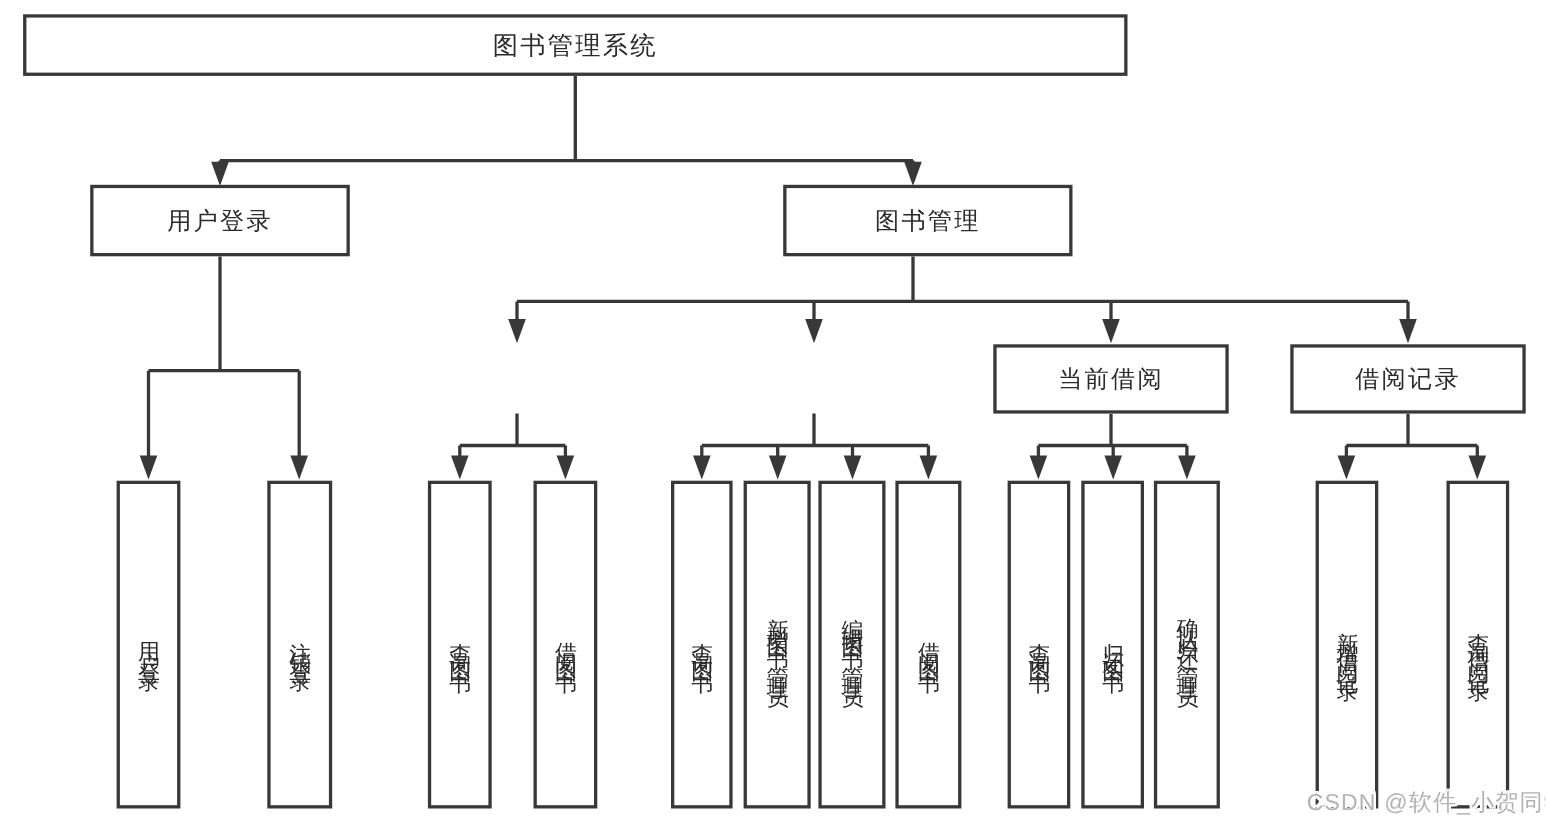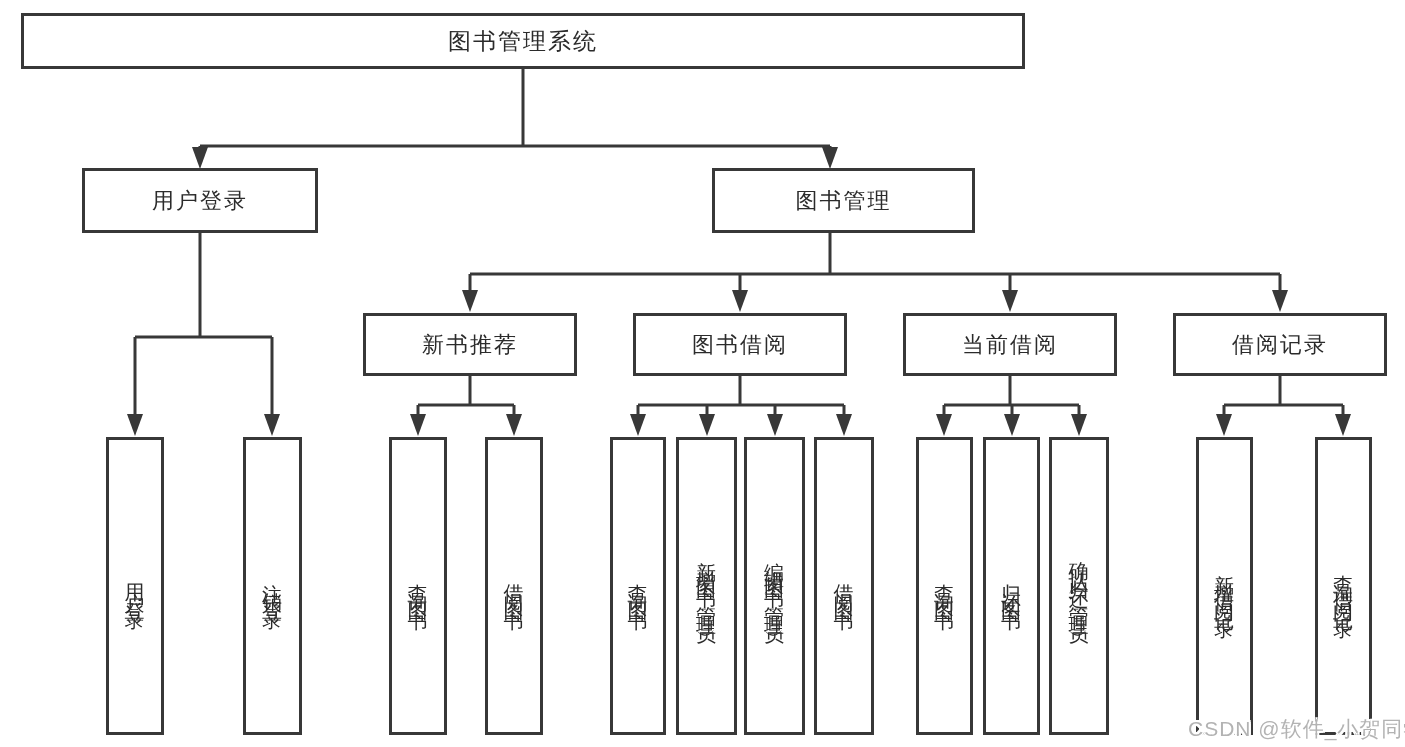--- a/index.html
+++ b/index.html
@@ -99,26 +99,20 @@
     <span class="lbl root-lbl">图书管理系统</span>
   </div>
 
   <div class="box" style="left:82px;top:168px;width:236px;height:65px">
     <span class="lbl">用户登录</span>
   </div>
   <div class="box" style="left:712px;top:168px;width:263px;height:65px">
     <span class="lbl">图书管理</span>
   </div>
 
-  <div class="box" style="left:363px;top:313px;width:214px;height:63px">
-    <span class="lbl">新书推荐</span>
-  </div>
-  <div class="box" style="left:633px;top:313px;width:214px;height:63px">
-    <span class="lbl">图书借阅</span>
-  </div>
   <div class="box" style="left:1173px;top:313px;width:214px;height:63px">
     <span class="lbl">借阅记录</span>
   </div>
   <div class="box" style="left:903px;top:313px;width:214px;height:63px">
     <span class="lbl">当前借阅</span>
   </div>
 
   <div class="box" style="left:106px;top:437px;width:58px;height:298px">
     <span class="vlbl">用户登录</span>
   </div>

